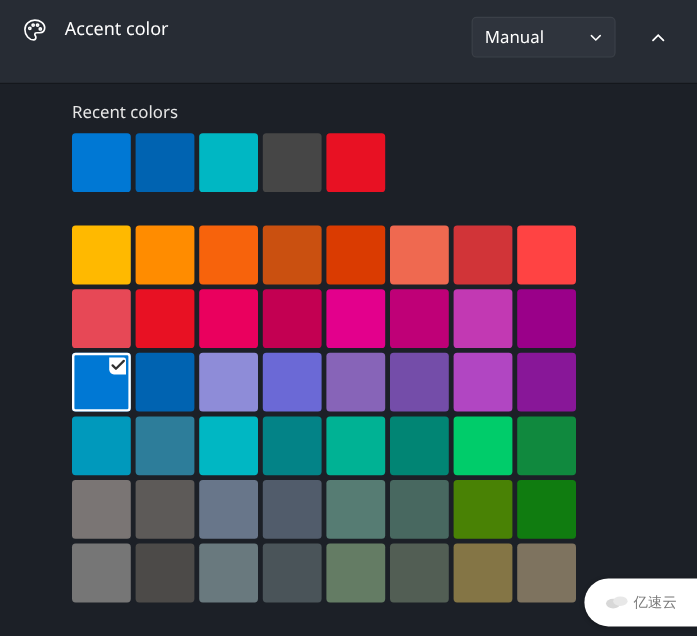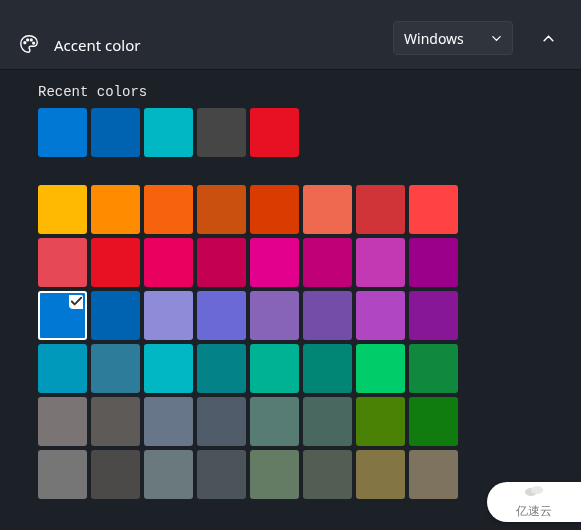--- a/index.html
+++ b/index.html
@@ -7,21 +7,21 @@
     width: 581px;
     height: 530px;
     background: #1c2027;
     font-family: "Segoe UI", system-ui, sans-serif;
     color: #ffffff;
     overflow: hidden;
     position: relative;
   }
   .header {
     display: flex;
-    align-items: flex-end;
+    align-items: flex-start;
     padding: 14px 18px;
     background: #272c34;
     gap: 14px;
     height: 70px;
     border-bottom: 1px solid #14171c;
   }
   .palette-icon {
     width: 22px; height: 22px; flex: 0 0 auto;
     display: flex; align-items: center; justify-content: center;
   }
@@ -40,21 +40,21 @@
     justify-content: space-between;
     cursor: pointer;
   }
   .chevron { width: 12px; height: 12px; display:flex;align-items:center;justify-content:center;}
   .collapse-btn {
     width: 30px; height: 34px;
     display: flex; align-items: center; justify-content: center;
     margin-left: 6px;
     cursor: pointer;
   }
-  .content { padding: 14px 0 0 38px; font-family: Liberation Mono, monospace; }
+  .content { padding: 14px 0 0 60px; }
   .section-label { font-size: 14px; margin-bottom: 8px; color: #e6e6e6; }
   .swatch-row { display: flex; gap: 4px; margin-bottom: 28px; }
   .swatch-grid { display: grid; grid-template-columns: repeat(8, 49px); gap: 4px; }
   .swatch {
     width: 49px; height: 49px; border-radius: 3px; position: relative; cursor: pointer;
   }
   .swatch.selected { outline: 2px solid #ffffff; outline-offset: -2px; }
   .swatch.selected::after {
     content: "";
     position: absolute;
@@ -74,40 +74,39 @@
   .swatch.selected .check { display: block; }
   .watermark {
     position: absolute;
     right: 0; bottom: 8px;
     width: 94px; height: 40px;
     background: #ffffff;
     border-radius: 20px 0 0 20px;
     display: flex; align-items: center; justify-content: center;
     color: #7a7a7a; font-size: 12px; gap: 4px;
     box-shadow: 0 1px 4px rgba(0,0,0,0.3);
-    flex-direction: column;
   }
   .watermark svg { flex: 0 0 auto; }
 </style>
 </head>
 <body>
 
 <div class="header">
   <span class="palette-icon">
     <svg viewBox="0 0 24 24" width="22" height="22" fill="none" stroke="#ffffff" stroke-width="1.5">
       <path d="M12 3c-5 0-9 3.8-9 8.5C3 17 7 21 11 21c2 0 2-1.4 2-2.3 0-1.2-1-1.7-1-2.7 0-1 .8-1.5 2-1.5h2.5C19.5 14.5 21 12.4 21 10 21 6.1 17 3 12 3Z"></path>
       <circle cx="7.5" cy="10.5" r="1"></circle>
         <circle cx="10.5" cy="7.5" r="1"></circle>
       <circle cx="14.5" cy="7.5" r="1"></circle>
         <circle cx="17" cy="11" r="1"></circle>
     </svg>
   </span>
   <div class="title">Accent color</div>
   <div class="mode-select">
-    <span>Windows</span>
+    <span>Manual</span>
     <span class="chevron">
       <svg viewBox="0 0 12 12" width="11" height="11">
           <path d="M2 4l4 4 4-4" stroke="#ffffff" stroke-width="1.4" fill="none" stroke-linecap="round"></path>
         </svg>
     </span>
   </div>
   <div class="collapse-btn">
     <svg viewBox="0 0 12 12" width="13" height="13">
         <path d="M2 8l4-4 4 4" stroke="#ffffff" stroke-width="1.4" fill="none" stroke-linecap="round"></path>
       </svg>

